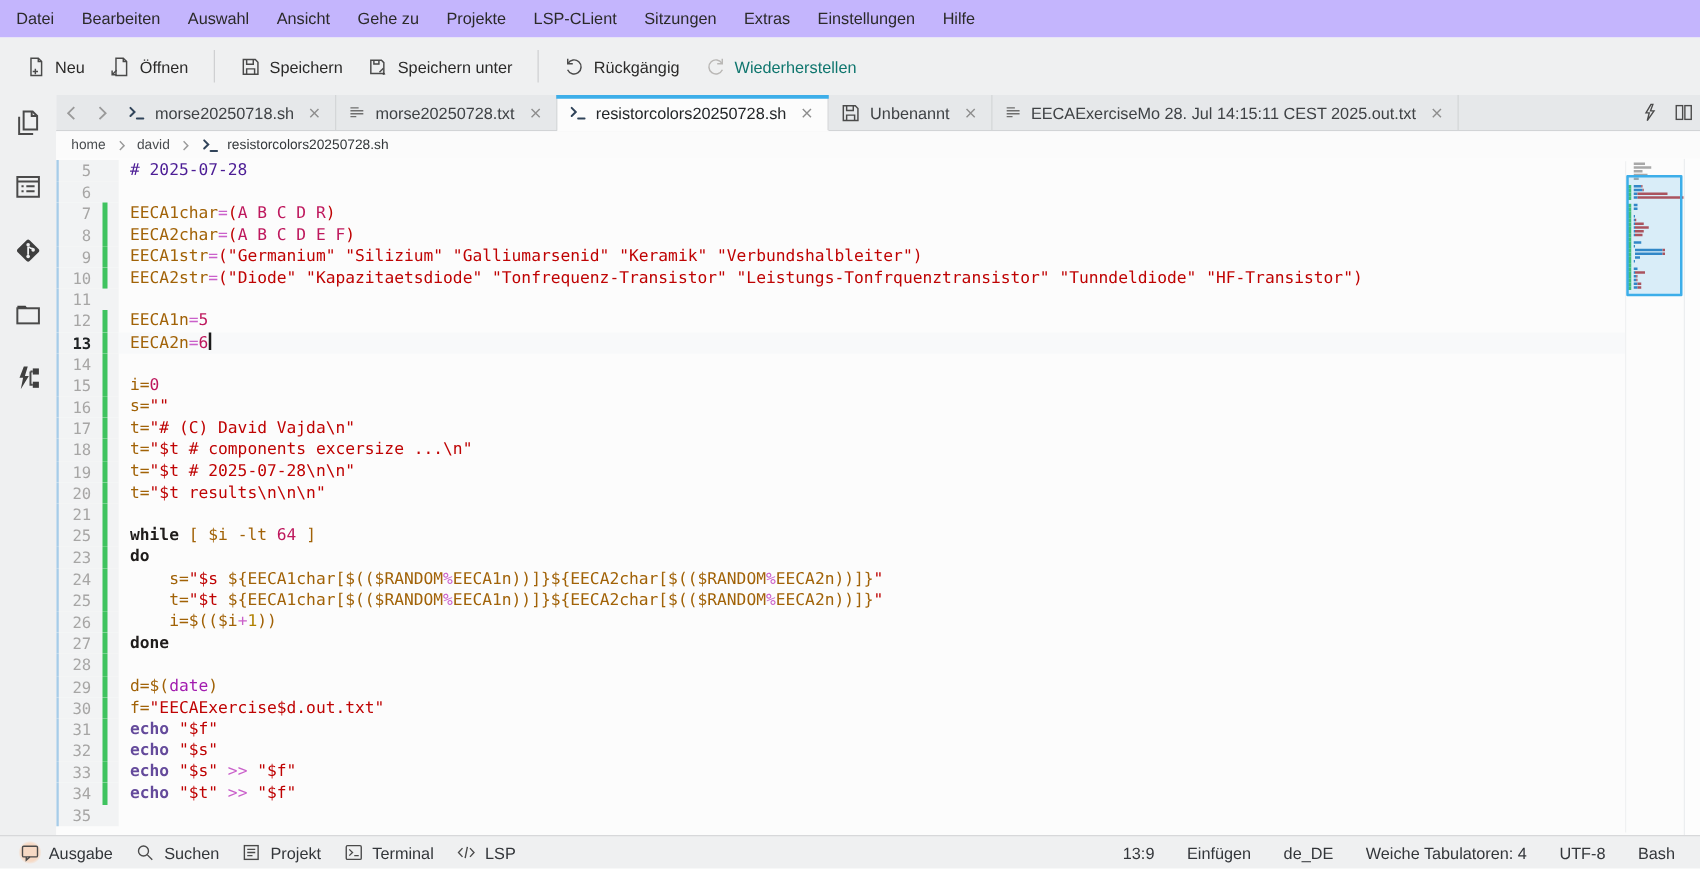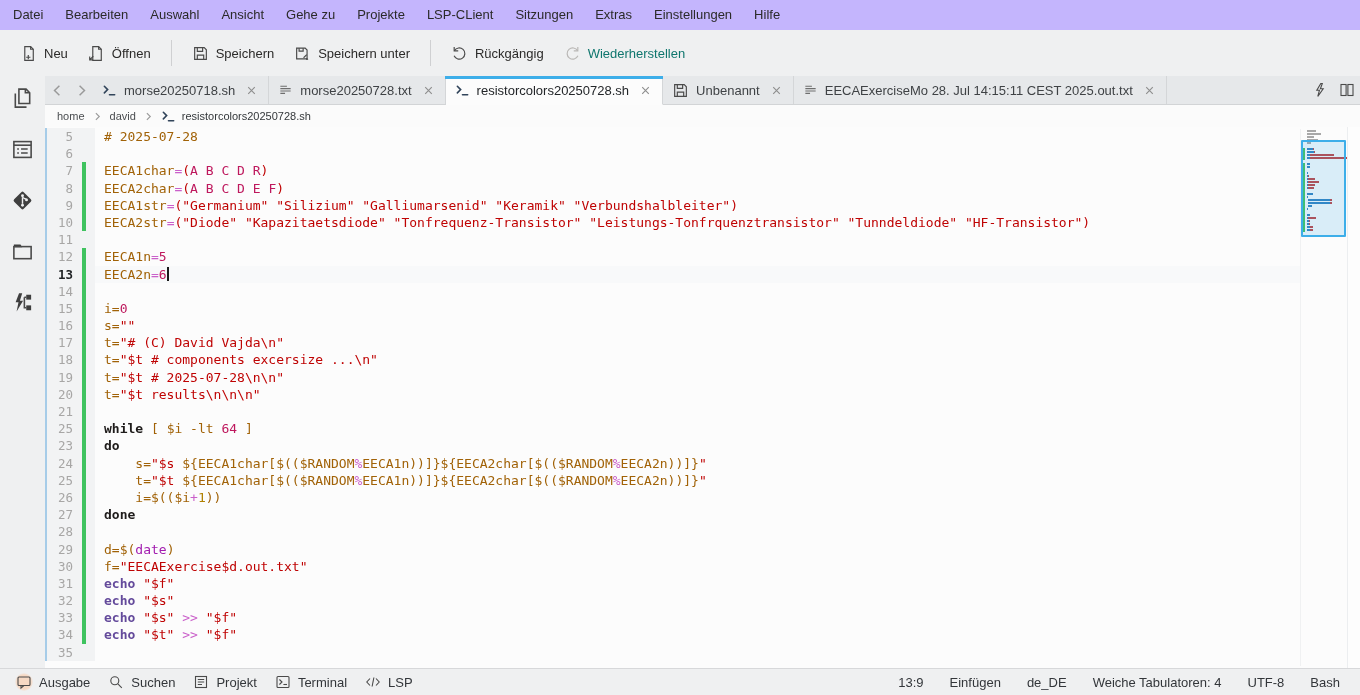--- a/index.html
+++ b/index.html
@@ -58,21 +58,21 @@
   .rows { position:absolute; left:0; top:1px; right:60px; }
   .row { display:flex; height:17.2px; align-items:stretch; }
   .gut { display:flex; width:50px; background:#f2f3f4; flex:none; border-left:2px solid #a6cce8; }
   .ln { width:30px; text-align:right; color:#a7a6a5; font-size:12.5px; line-height:17.2px; padding-right:4px; }
   .mod { width:4px; margin-left:5px; }
   .row.modified .mod { background:#3fc35f; }
   .row.current .ln { color:#1f2224; font-weight:bold; }
   .row.current .txt { background:#f8f9fa; }
   .txt { white-space:pre; line-height:17.2px; padding-left:9px; flex:1; color:#1f1c1b; }
 
-  .tk-cm { color:#a16207; }
+  .tk-cm { color:#4c1d95; }
   .tk-v  { color:#a16207; }
   .tk-s  { color:#bf0303; }
   .tk-k  { color:#1f1c1b; font-weight:bold; }
   .tk-b  { color:#644a9b; font-weight:bold; }
   .tk-o  { color:#ca60ca; }
   .tk-n  { color:#b08000; }
   .tk-p  { color:#be185d; }
   .tk-cs { color:#a21caf; }
   .cursor { display:inline-block; width:2px; height:14px; background:#1a1a1a; vertical-align:-2px; }
 

